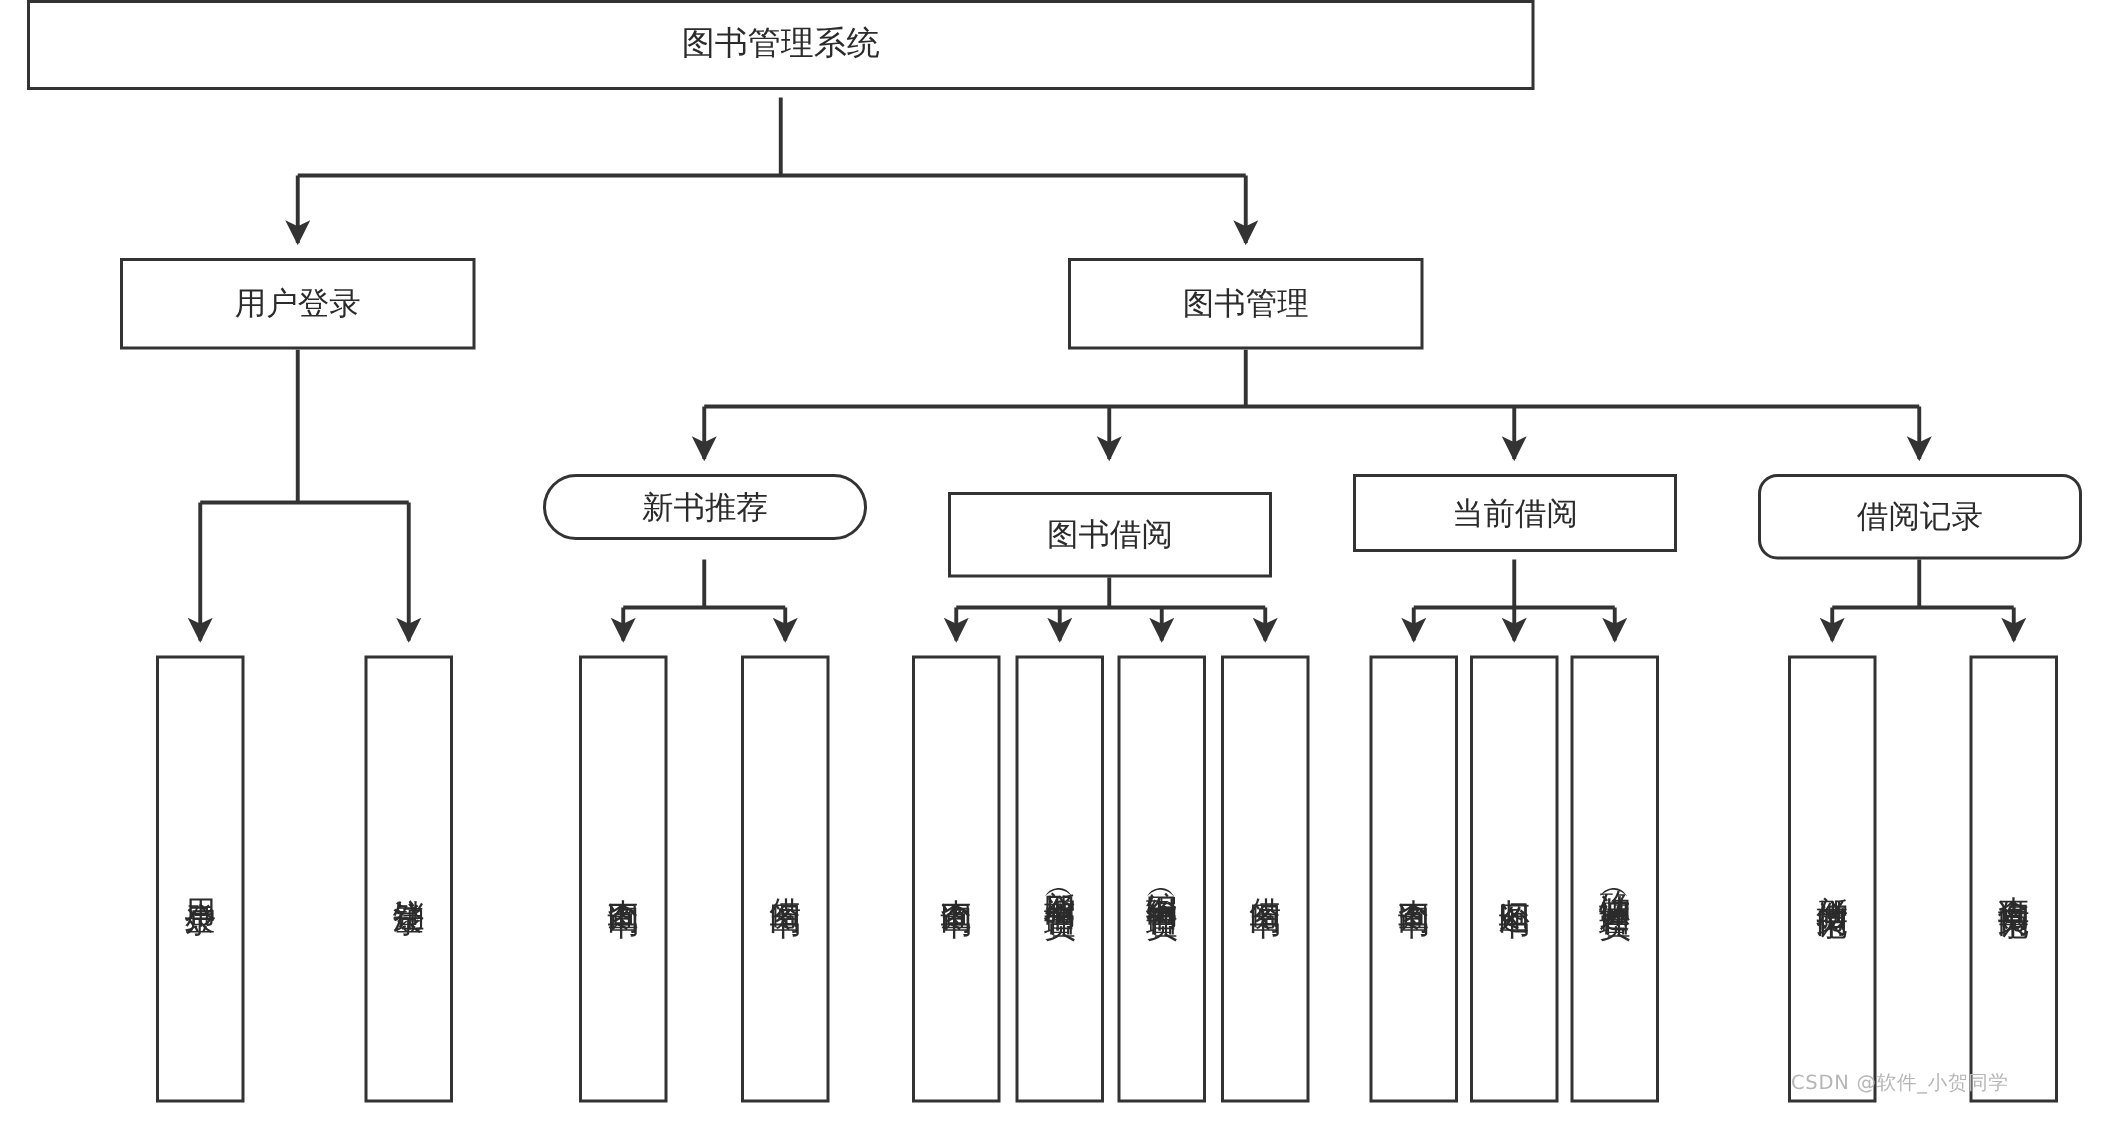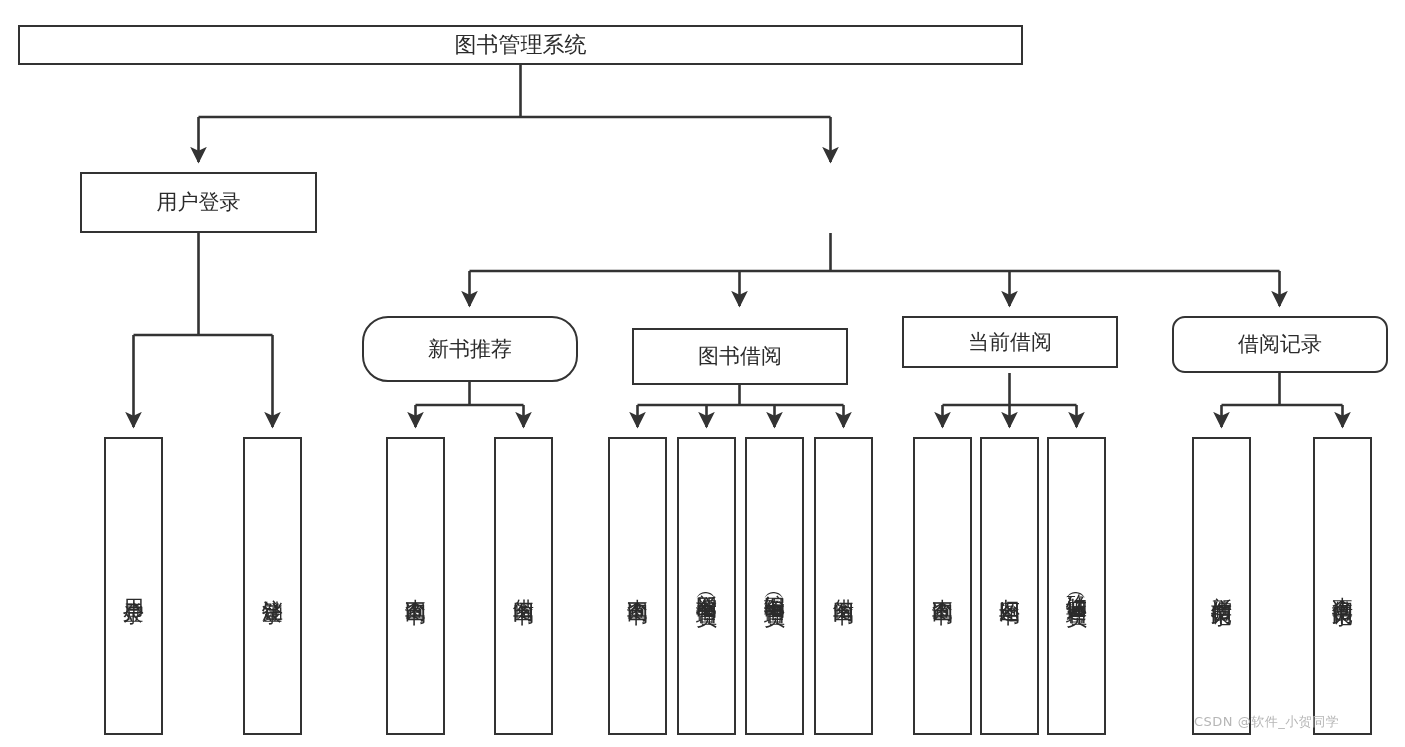--- a/index.html
+++ b/index.html
@@ -120,30 +120,33 @@
       <path d="M 1009.5 405 L 1009.5 427" marker-end="url(#arrow)"></path>
       <path d="M 1076.5 405 L 1076.5 427" marker-end="url(#arrow)"></path>
 
       <path d="M 1279.5 373 L 1279.5 405"></path>
       <path d="M 1221.5 405 L 1342.5 405"></path>
       <path d="M 1221.5 405 L 1221.5 427" marker-end="url(#arrow)"></path>
       <path d="M 1342.5 405 L 1342.5 427" marker-end="url(#arrow)"></path>
     </g>
   </svg>
 
-  <div class="node horiz root" style="left:18px; top:25px; width:1005px; height:40px;">
+  <div class="node horiz root" style="left:18px; top:0; width:1005px; height:60px;">
     <span class="node-label">图书管理系统</span>
   </div>
 
   <div class="node horiz" style="left:80px; top:172px; width:237px; height:61px;">
     <span class="node-label">用户登录</span>
   </div>
 
-
-  <div class="node horiz" style="left:362px; top:316px; width:216px; height:66px;border-radius:26px;">
+  <div class="node horiz" style="left:712px; top:172px; width:237px; height:61px;">
+    <span class="node-label">图书管理</span>
+  </div>
+
+  <div class="node horiz" style="left:362px; top:316px; width:216px; height:44px;border-radius:26px;">
     <span class="node-label">新书推荐</span>
   </div>
 
   <div class="node horiz" style="left:632px; top:328px; width:216px; height:57px;">
     <span class="node-label">图书借阅</span>
   </div>
 
   <div class="node horiz" style="left:902px; top:316px; width:216px; height:52px;">
     <span class="node-label">当前借阅</span>
   </div>

